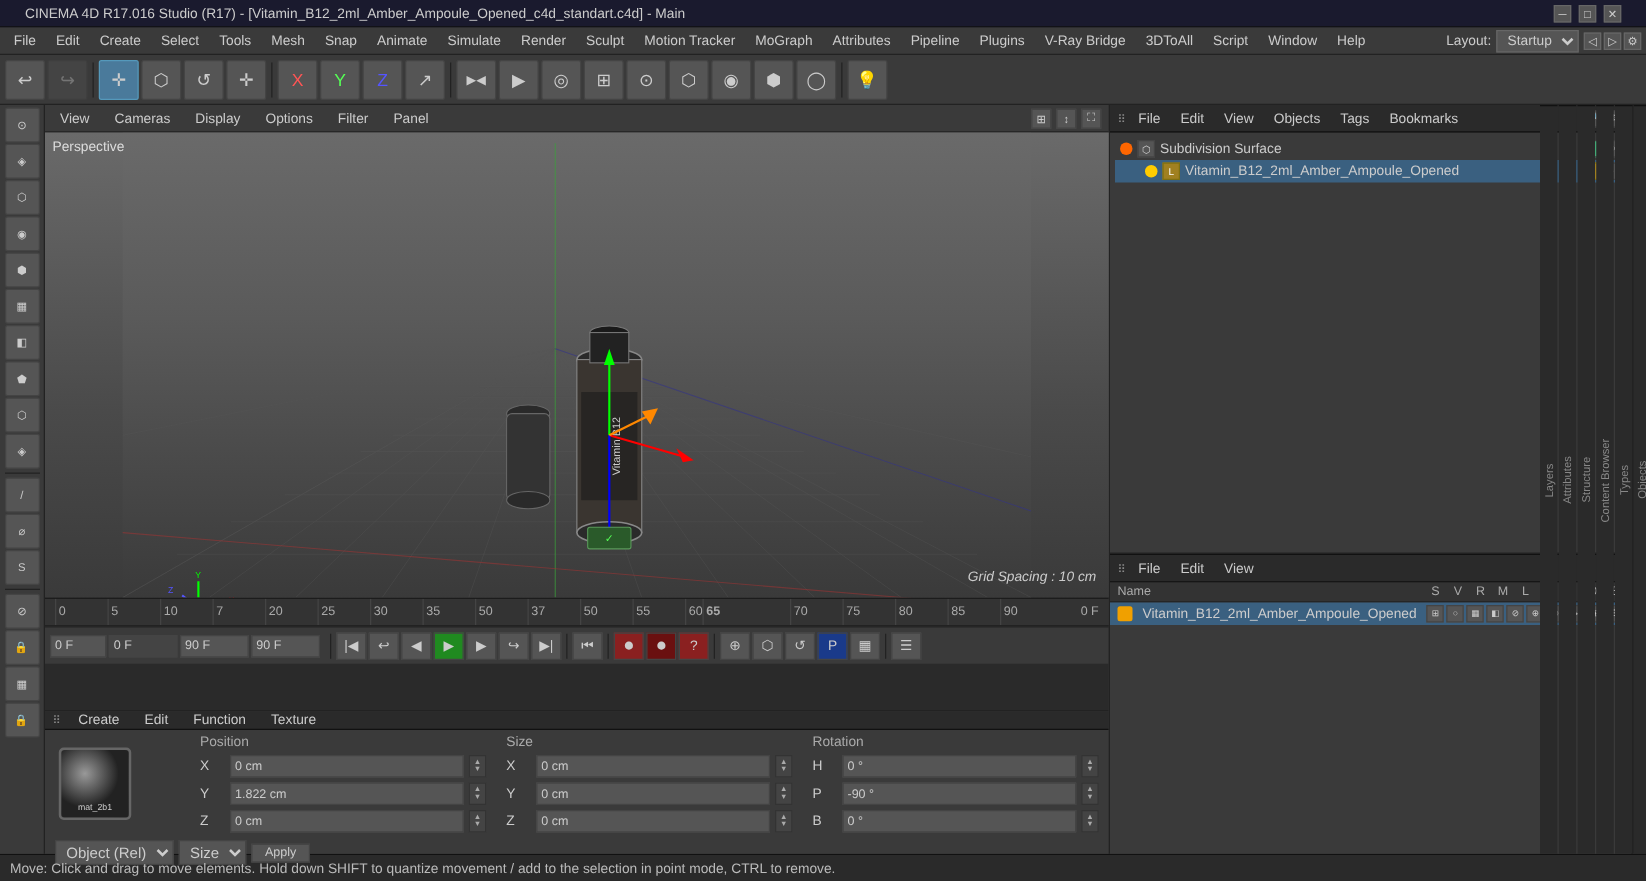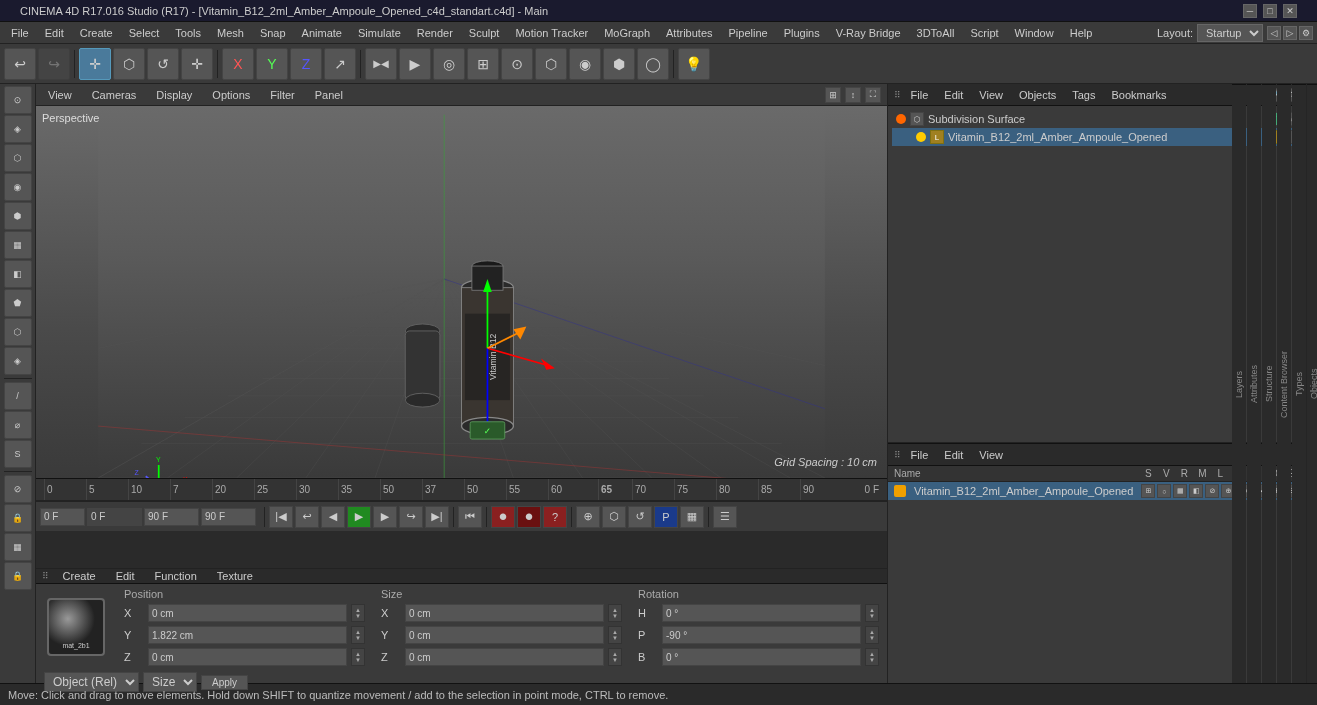--- a/index.html
+++ b/index.html
@@ -79,21 +79,21 @@
     .tl-btn.red { background: #8a2020; }
     .tl-btn.red2 { background: #6a1010; }
     .tl-btn.green { background: #208a20; }
     .tl-btn.blue-btn { background: #1a3a8a; }
     .tl-sep { width: 1px; height: 20px; background: #222; margin: 0 2px; }
 
     
     #mat-coord-panel { height: 115px; background: #3a3a3a; border-top: 1px solid #222; display: flex; flex-direction: column; }
     #mcp-header { height: 22px; background: #2a2a2a; display: flex; align-items: center; padding: 0 6px; gap: 8px; border-bottom: 1px solid #111; font-size: 11px; }
     .mcp-menu { padding: 1px 6px; color: #ccc; cursor: pointer; }
-    #mcp-content { flex: 1; display: flex; }
+    #mcp-content { flex: 1; display: flex; gap: 36px; }
     #mcp-mat-preview { width: 80px; display: flex; align-items: center; justify-content: center; padding: 4px; }
     .mat-preview-box { width: 58px; height: 58px; background: radial-gradient(circle at 40% 40%, #888, #333); border-radius: 4px; border: 2px solid #666; position: relative; display: flex; align-items: flex-end; justify-content: center; }
     #mcp-coords { flex: 1; padding: 4px 8px; display: grid; grid-template-columns: 1fr 1fr 1fr; gap: 4px 16px; }
     .coord-row { display: flex; align-items: center; gap: 4px; }
     .coord-label { width: 20px; font-size: 11px; color: #ccc; }
     .coord-input { flex: 1; height: 18px; background: #555; border: 1px solid #444; color: #ccc; font-size: 10px; padding: 0 3px; }
     .coord-section-label { font-size: 11px; color: #aaa; grid-column: span 1; display: flex; align-items: center; }
     .coord-spinner { width: 14px; height: 18px; background: #444; border: 1px solid #333; display: flex; flex-direction: column; align-items: center; justify-content: center; cursor: pointer; }
     .coord-spinner span { font-size: 6px; line-height: 1; color: #aaa; }
     #mcp-dropdowns { display: flex; align-items: center; gap: 4px; padding: 2px 8px; }
@@ -339,21 +339,21 @@
         <div class="tl-mark" style="left:134px;">7</div>
         <div class="tl-mark" style="left:176px;">20</div>
         <div class="tl-mark" style="left:218px;">25</div>
         <div class="tl-mark" style="left:260px;">30</div>
         <div class="tl-mark" style="left:302px;">35</div>
         <div class="tl-mark" style="left:344px;">50</div>
         <div class="tl-mark" style="left:386px;">37</div>
         <div class="tl-mark" style="left:428px;">50</div>
         <div class="tl-mark" style="left:470px;">55</div>
         <div class="tl-mark" style="left:512px;text-align:center;">60</div>
-        <div class="tl-mark" style="left:562px;font-weight:bold;">65</div>
+        <div class="tl-mark" style="left:526px;font-weight:bold;">65</div>
         <div class="tl-mark" style="left:596px;">70</div>
         <div class="tl-mark" style="left:638px;">75</div>
         <div class="tl-mark" style="left:680px;">80</div>
         <div class="tl-mark" style="left:722px;">85</div>
         <div class="tl-mark" style="left:764px;">90</div>
         <div style="position:absolute;right:8px;">0 F</div>
       </div>
 
       <div id="tl-controls">
         <div style="display:flex;align-items:center;gap:2px;">

